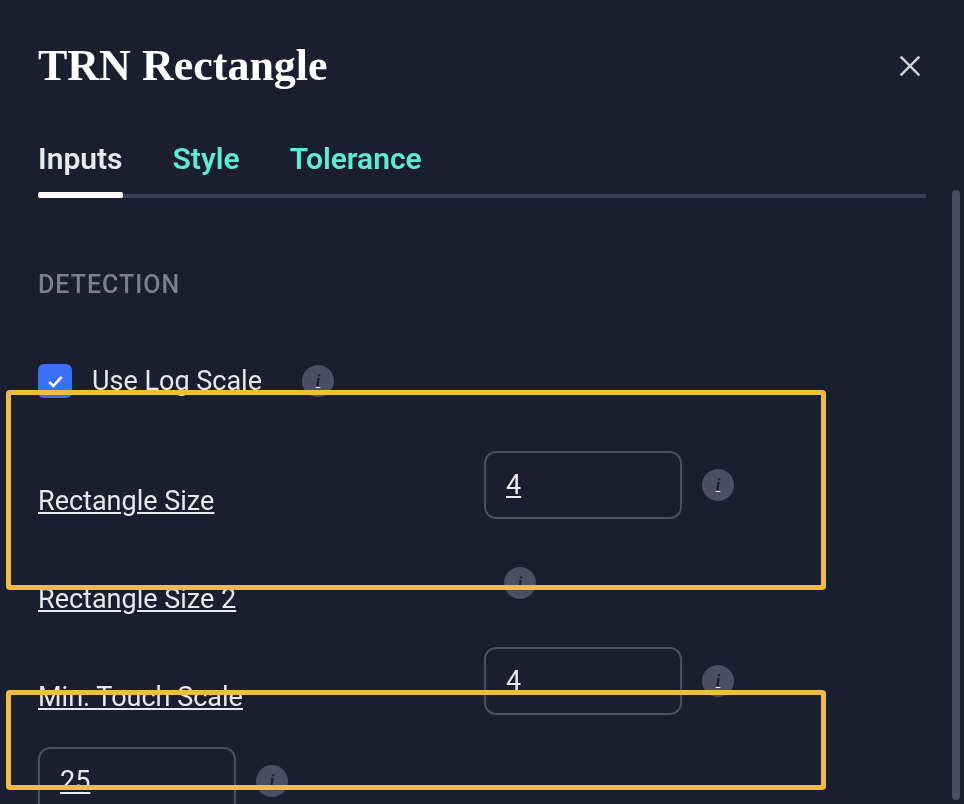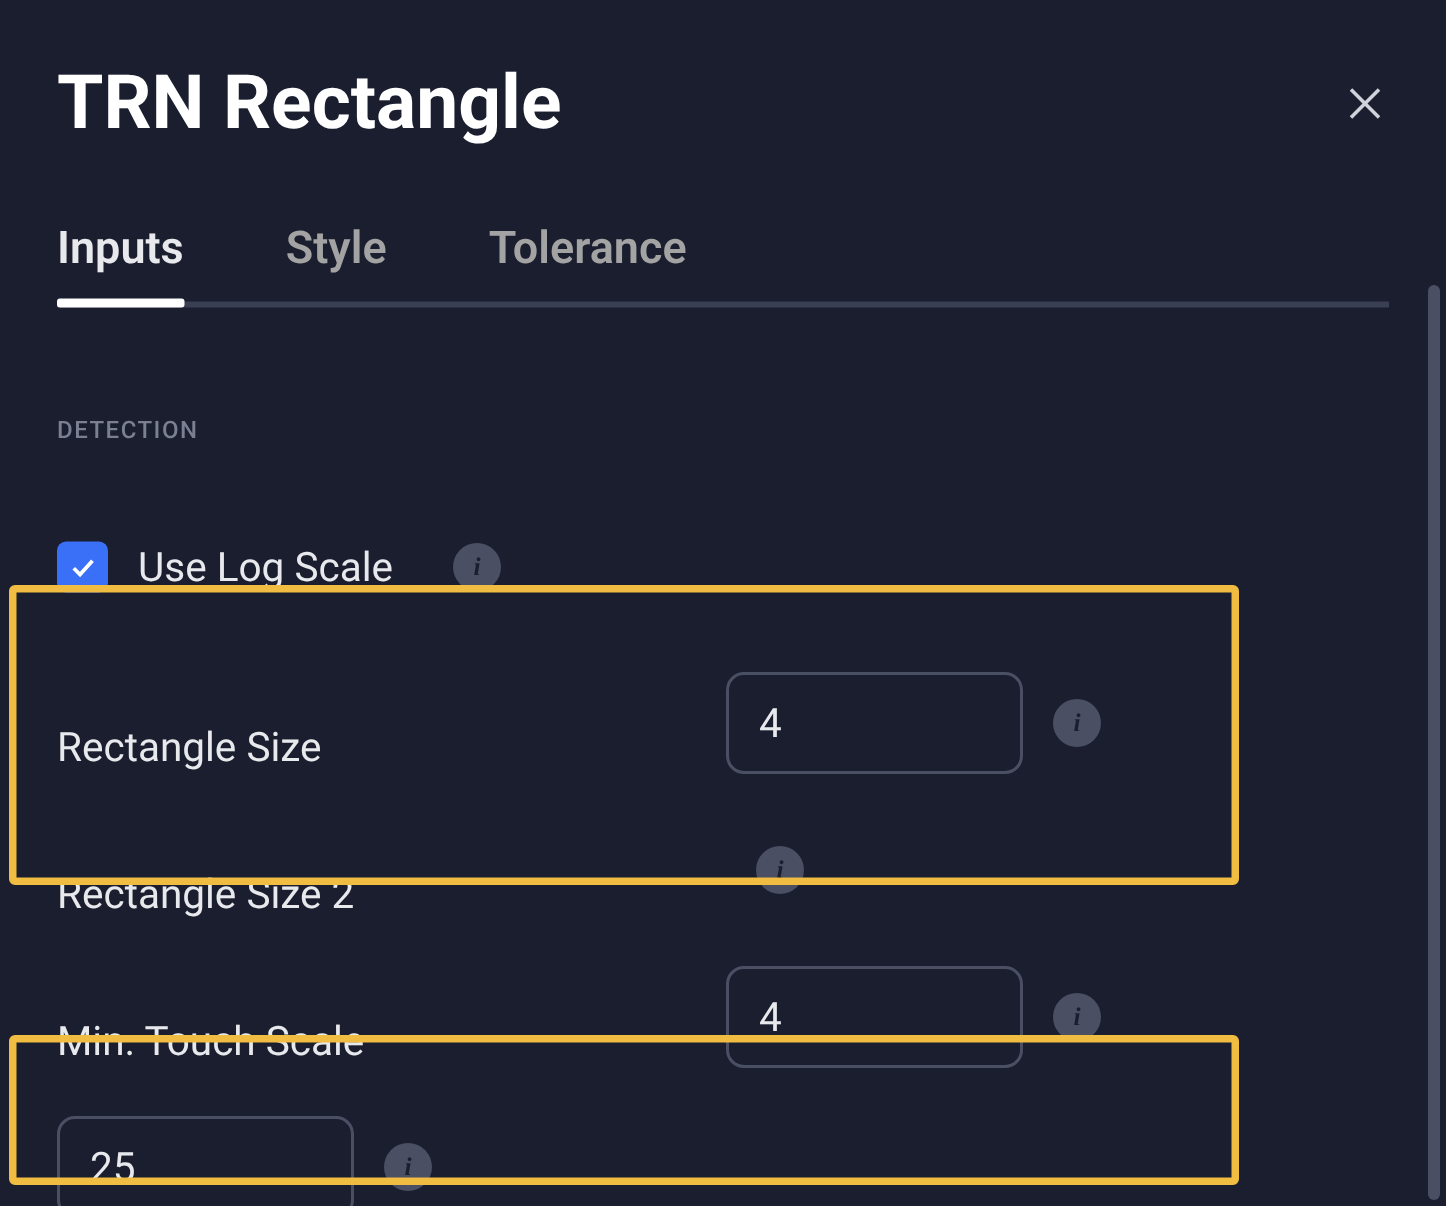--- a/index.html
+++ b/index.html
@@ -16,82 +16,84 @@
       padding: 40px 38px;
       position: relative;
     }
     .header {
       display: flex;
       justify-content: space-between;
       align-items: center;
       margin-bottom: 50px;
     }
     .title {
-      font-size: 50px;
+      font-size: 44px;
       font-weight: 700;
       color: #ffffff;
+      font-family: Liberation Serif, serif;
     }
     .close-btn {
       width: 32px;
       height: 32px;
       display: flex;
       align-items: center;
       justify-content: center;
       cursor: pointer;
       color: #d1d3dc;
     }
     .close-btn svg {
       width: 28px;
       height: 28px;
     }
     .tabs {
       display: flex;
-      gap: 68px;
+      gap: 50px;
       border-bottom: 4px solid #3a3f54;
       position: relative;
     }
     .tab {
       font-size: 30px;
       font-weight: 600;
       color: #d1d3dc;
       padding-bottom: 18px;
       cursor: pointer;
       position: relative;
     }
     .tab.inactive {
-      color: #a3a3a3;
+      color: #5eead4;
     }
     .tab.active {
       color: #e8e9ed;
     }
     .tab.active::after {
       content: '';
       position: absolute;
       bottom: -4px;
       left: 0;
       right: 0;
       height: 6px;
       background: #ffffff;
       border-radius: 2px;
     }
     .content {
       padding-top: 72px;
     }
     .section-label {
-      font-size: 16px;
+      font-size: 25px;
       font-weight: 500;
       letter-spacing: 1px;
       color: #7a7f92;
       margin-bottom: 48px;
     }
     .row {
       display: flex;
       align-items: center;
       min-height: 68px;
       padding: 16px 0;
+      text-decoration: underline;
     }
     .checkbox-row {
       gap: 20px;
       margin-bottom: 20px;
     }
     .checkbox {
       width: 34px;
       height: 34px;
       background: #3a6ff8;
       border-radius: 6px;

